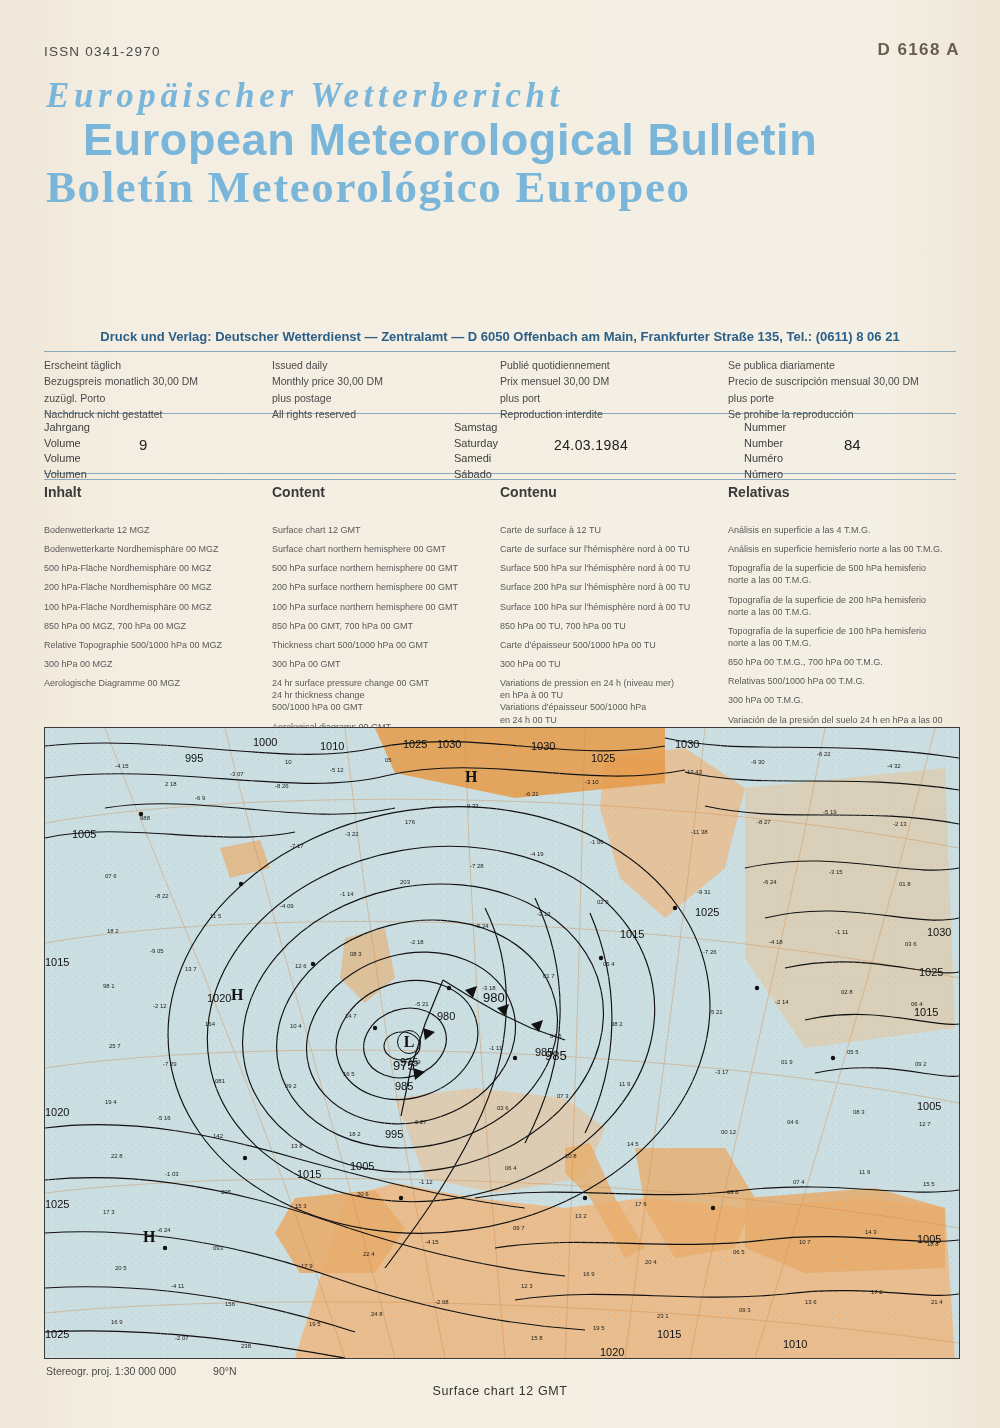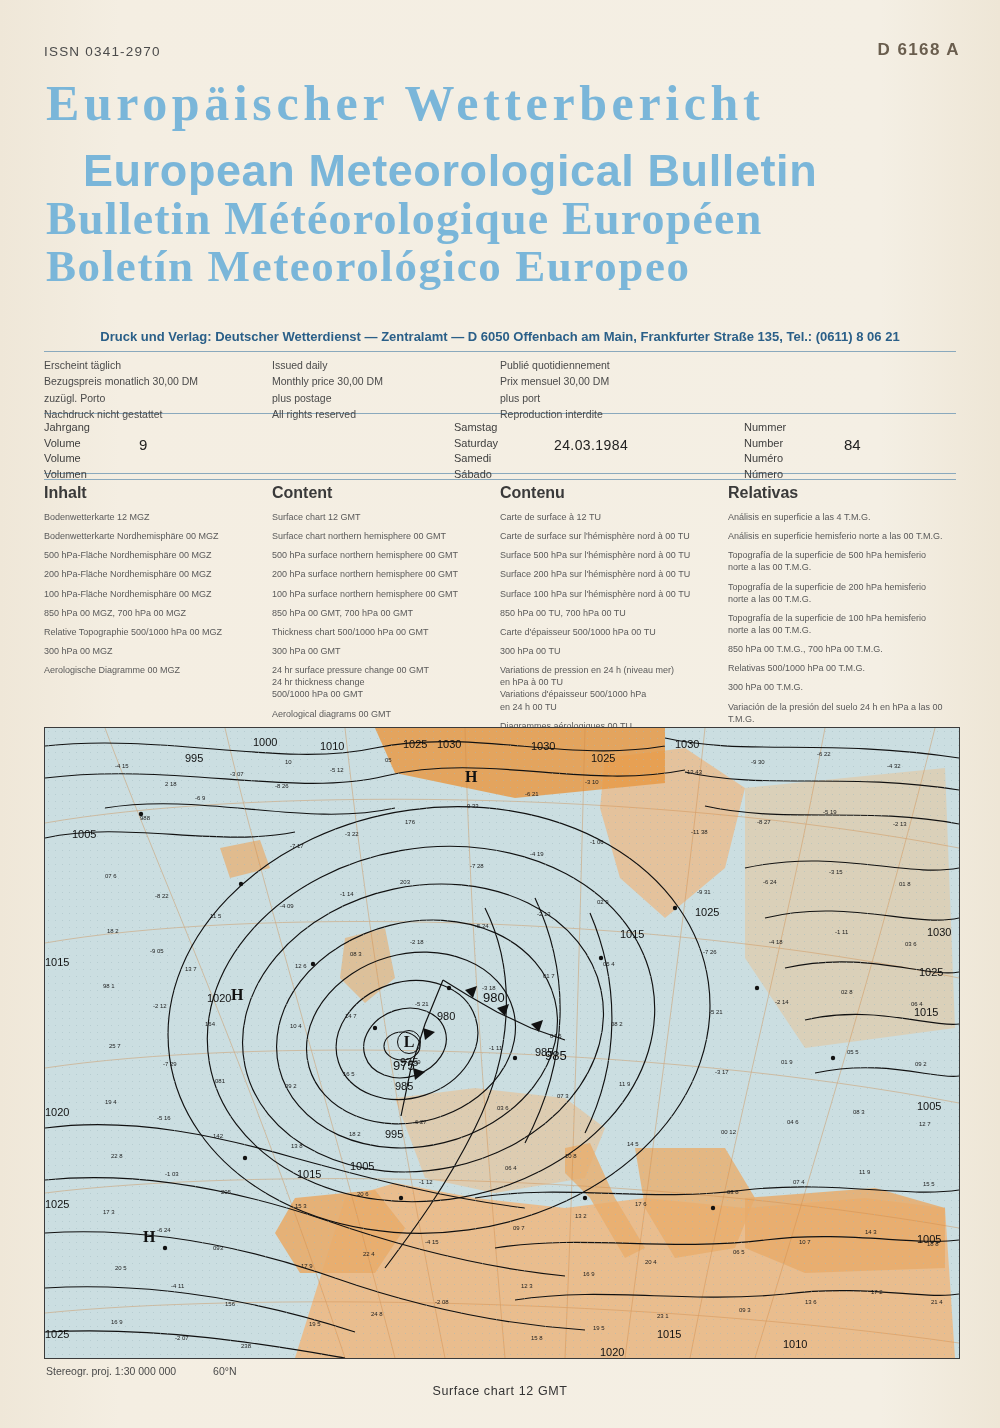--- a/index.html
+++ b/index.html
@@ -23,21 +23,21 @@
     position:absolute;right:40px;top:40px;font-size:17px;letter-spacing:1.4px;color:#6a5e4e;font-weight:600;
   }
   .titles{
     position:absolute;left:46px;top:78px;width:916px;
   }
   .t-line{
     color:#7ab6d9;
     line-height:1.0;
     white-space:nowrap;
   }
-  .t1{font-family:"Liberation Serif", serif;font-weight:700;font-size:50px;letter-spacing:4.6px;margin-bottom:20px;}
+  .t1{font-family:"Liberation Serif", serif;font-weight:700;font-size:35px;letter-spacing:4.6px;margin-bottom:4px;font-style:italic;}
   .t2{font-family:"Liberation Sans", sans-serif;font-weight:700;font-size:45px;letter-spacing:0.6px;margin-bottom:3px;margin-left:37px;}
   .t3{font-family:"Liberation Serif", serif;font-weight:700;font-size:46px;letter-spacing:1.2px;margin-bottom:2px;}
   .t4{font-family:"Liberation Serif", serif;font-weight:700;font-size:45px;letter-spacing:1.6px;}
   .subtitle{
     position:absolute;top:310px;left:0;width:1000px;text-align:center;
     color:#2f6f9e;font-size:12.5px;font-weight:700;letter-spacing:.2px;
   }
   .publisher{
     position:absolute;top:329px;left:0;width:1000px;text-align:center;
     color:#2a5f88;font-size:13px;font-weight:700;
@@ -60,21 +60,21 @@
   .vol-names{position:absolute;left:0;top:0;font-size:11px;line-height:1.42;color:#3e3e3e;}
   .vol-num{position:absolute;left:95px;top:16px;font-size:15px;color:#222;}
   .day-names{position:absolute;left:410px;top:0;font-size:11px;line-height:1.42;color:#3e3e3e;}
   .date-val{position:absolute;left:510px;top:17px;font-size:14px;color:#222;letter-spacing:.4px;}
   .num-names{position:absolute;left:700px;top:0;font-size:11px;line-height:1.42;color:#3e3e3e;}
   .num-val{position:absolute;left:800px;top:16px;font-size:15px;color:#222;}
 
   
   .contents{position:absolute;left:44px;top:484px;width:914px;display:flex;}
   .c-col{width:228px;padding-right:12px;box-sizing:border-box;}
-  .c-head{font-size:16px;font-weight:600;color:#3a3a3a;margin-bottom:9px;}
+  .c-head{font-size:14px;font-weight:600;color:#3a3a3a;margin-bottom:24px;}
   .c-item{font-size:9px;line-height:1.35;color:#5a5a5a;margin-bottom:7px;}
 
   
   .map-wrap{
     position:absolute;left:44px;top:727px;width:914px;height:630px;
     border:1px solid #3b3b3b;
     background:#cfe0e2;
     overflow:hidden;
   }
   .sea{position:absolute;inset:0;background:#cbdee1;}
@@ -94,21 +94,20 @@
 <body>
 
 <div class="page">
 
   <div class="issn">ISSN 0341-2970</div>
   <div class="docid">D 6168 A</div>
 
   <div class="titles">
     <div class="t-line t1">Europäischer Wetterbericht</div>
     <div class="t-line t2">European Meteorological Bulletin</div>
-    <div class="t-line t3">Bulletin Météorologique Européen</div>
     <div class="t-line t4">Boletín Meteorológico Europeo</div>
   </div>
 
   <div class="publisher">Druck und Verlag: Deutscher Wetterdienst — Zentralamt — D 6050 Offenbach am Main, Frankfurter Straße 135, Tel.: (0611) 8 06 21</div>
 
   <div class="rule r1"></div>
   <div class="rule r2"></div>
   <div class="rule r3"></div>
   <div class="rule r4"></div>
 
@@ -123,20 +122,26 @@
       <div>Issued daily</div>
       <div>Monthly price 30,00 DM</div>
       <div>plus postage</div>
       <div>All rights reserved</div>
     </div>
     <div class="price-col">
       <div>Publié quotidiennement</div>
       <div>Prix mensuel 30,00 DM</div>
       <div>plus port</div>
       <div>Reproduction interdite</div>
+    </div>
+    <div class="price-col">
+      <div>Se publica diariamente</div>
+      <div>Precio de suscripción mensual 30,00 DM</div>
+      <div>plus porte</div>
+      <div>Se prohibe la reproducción</div>
     </div>
   </div>
 
   <div class="vol-block">
     <div class="vol-names">
       <div>Jahrgang</div>
       <div>Volume</div>
       <div>Volume</div>
       <div>Volumen</div>
     </div>
@@ -522,17 +527,17 @@
           <polygon points="486,296 498,292 494,304"></polygon>
           <polygon points="378,300 390,304 380,312"></polygon>
           <polygon points="368,340 380,344 370,352"></polygon>
         </g>
       </g>
     </svg>
   </div>
 
   <div class="footer-left">
     <span>Stereogr. proj. 1:30 000 000</span>
-    <span class="lat">60°N</span>
+    <span class="lat">90°N</span>
   </div>
   <div class="footer-center">Surface chart  12 GMT</div>
 
 </div>
 
 </body></html>

